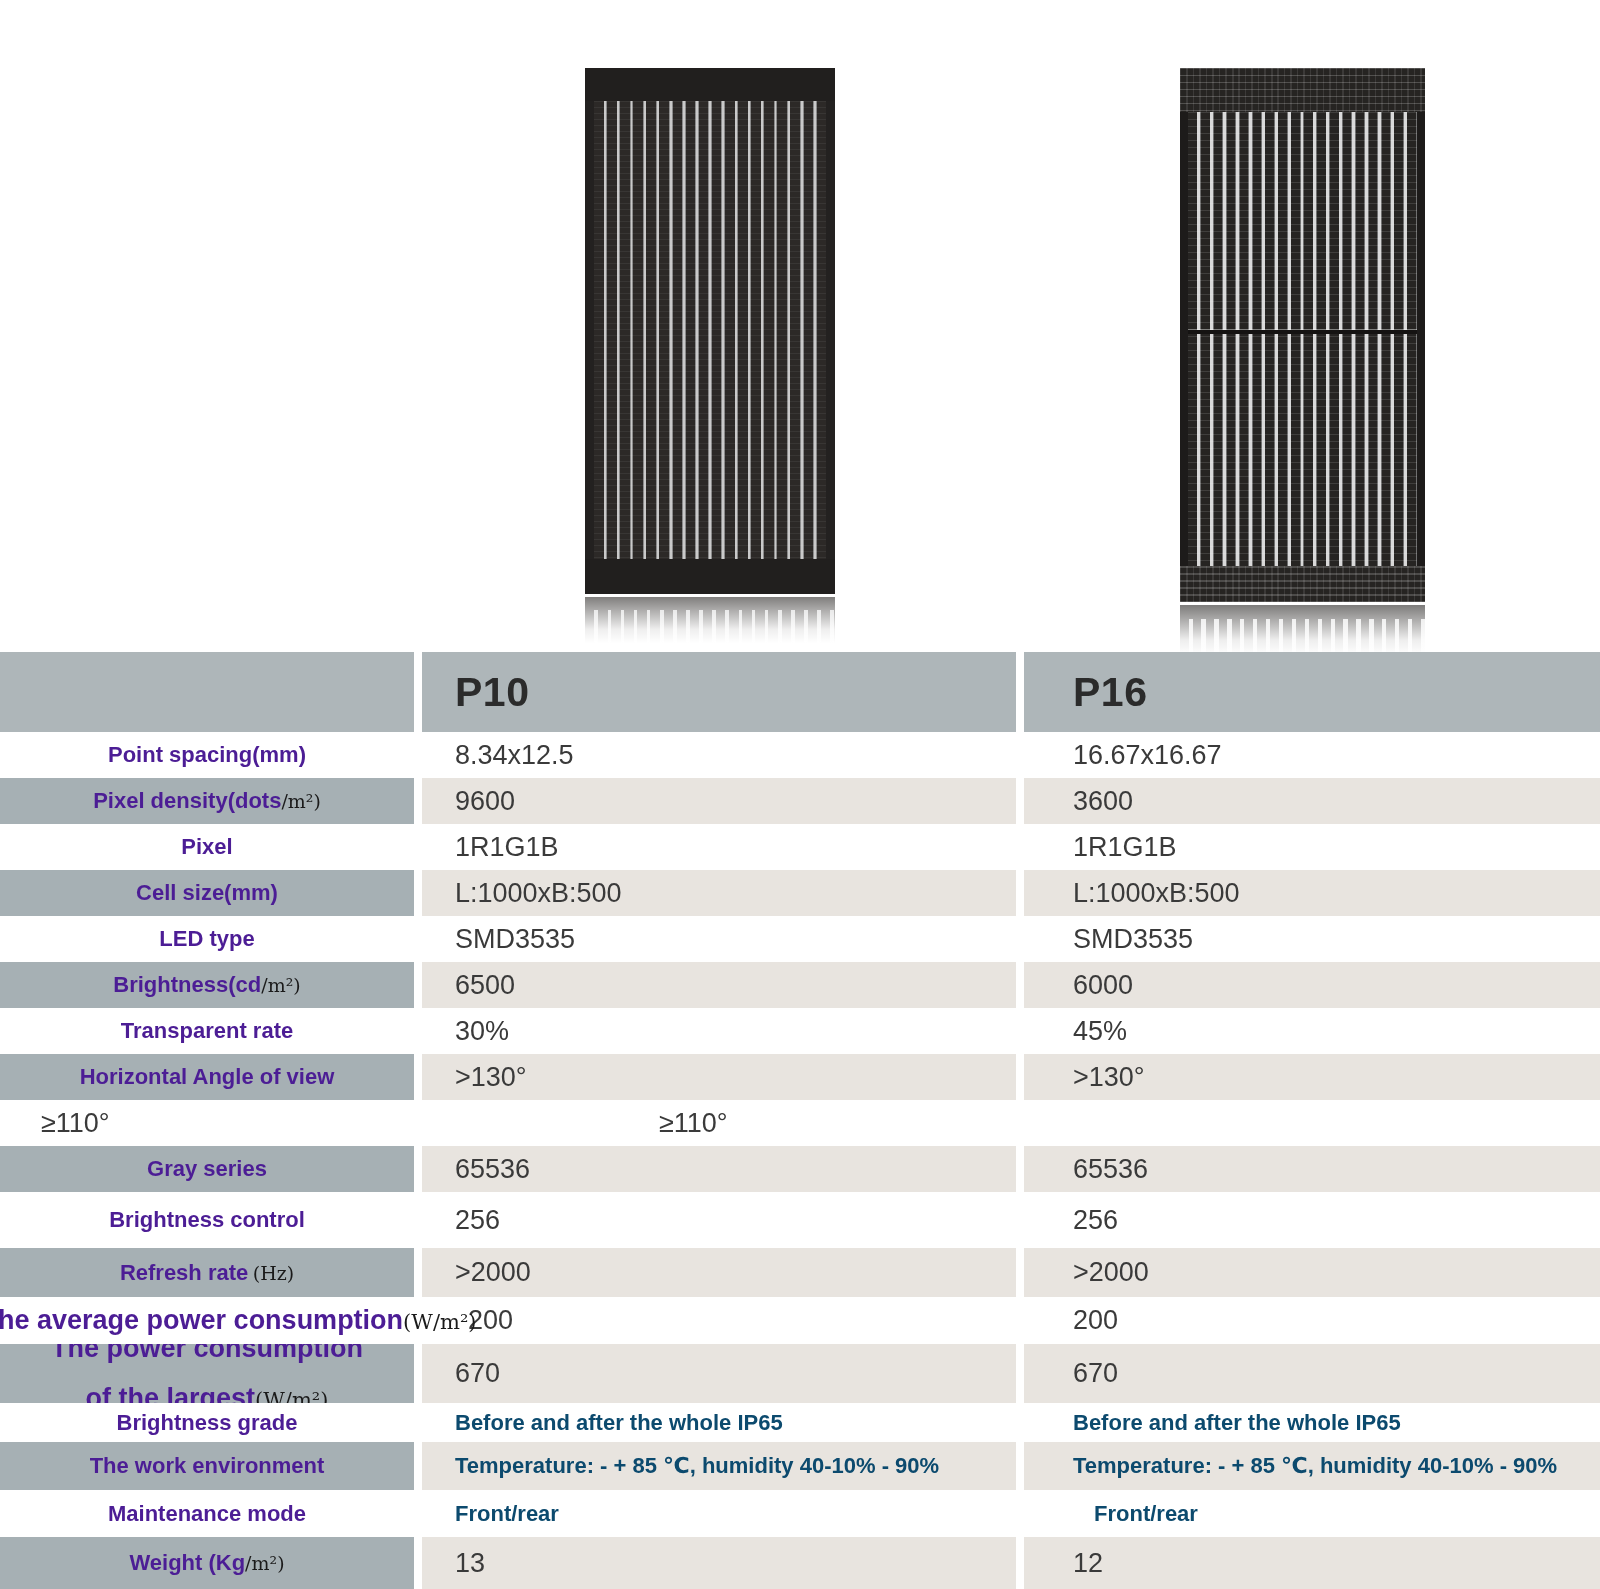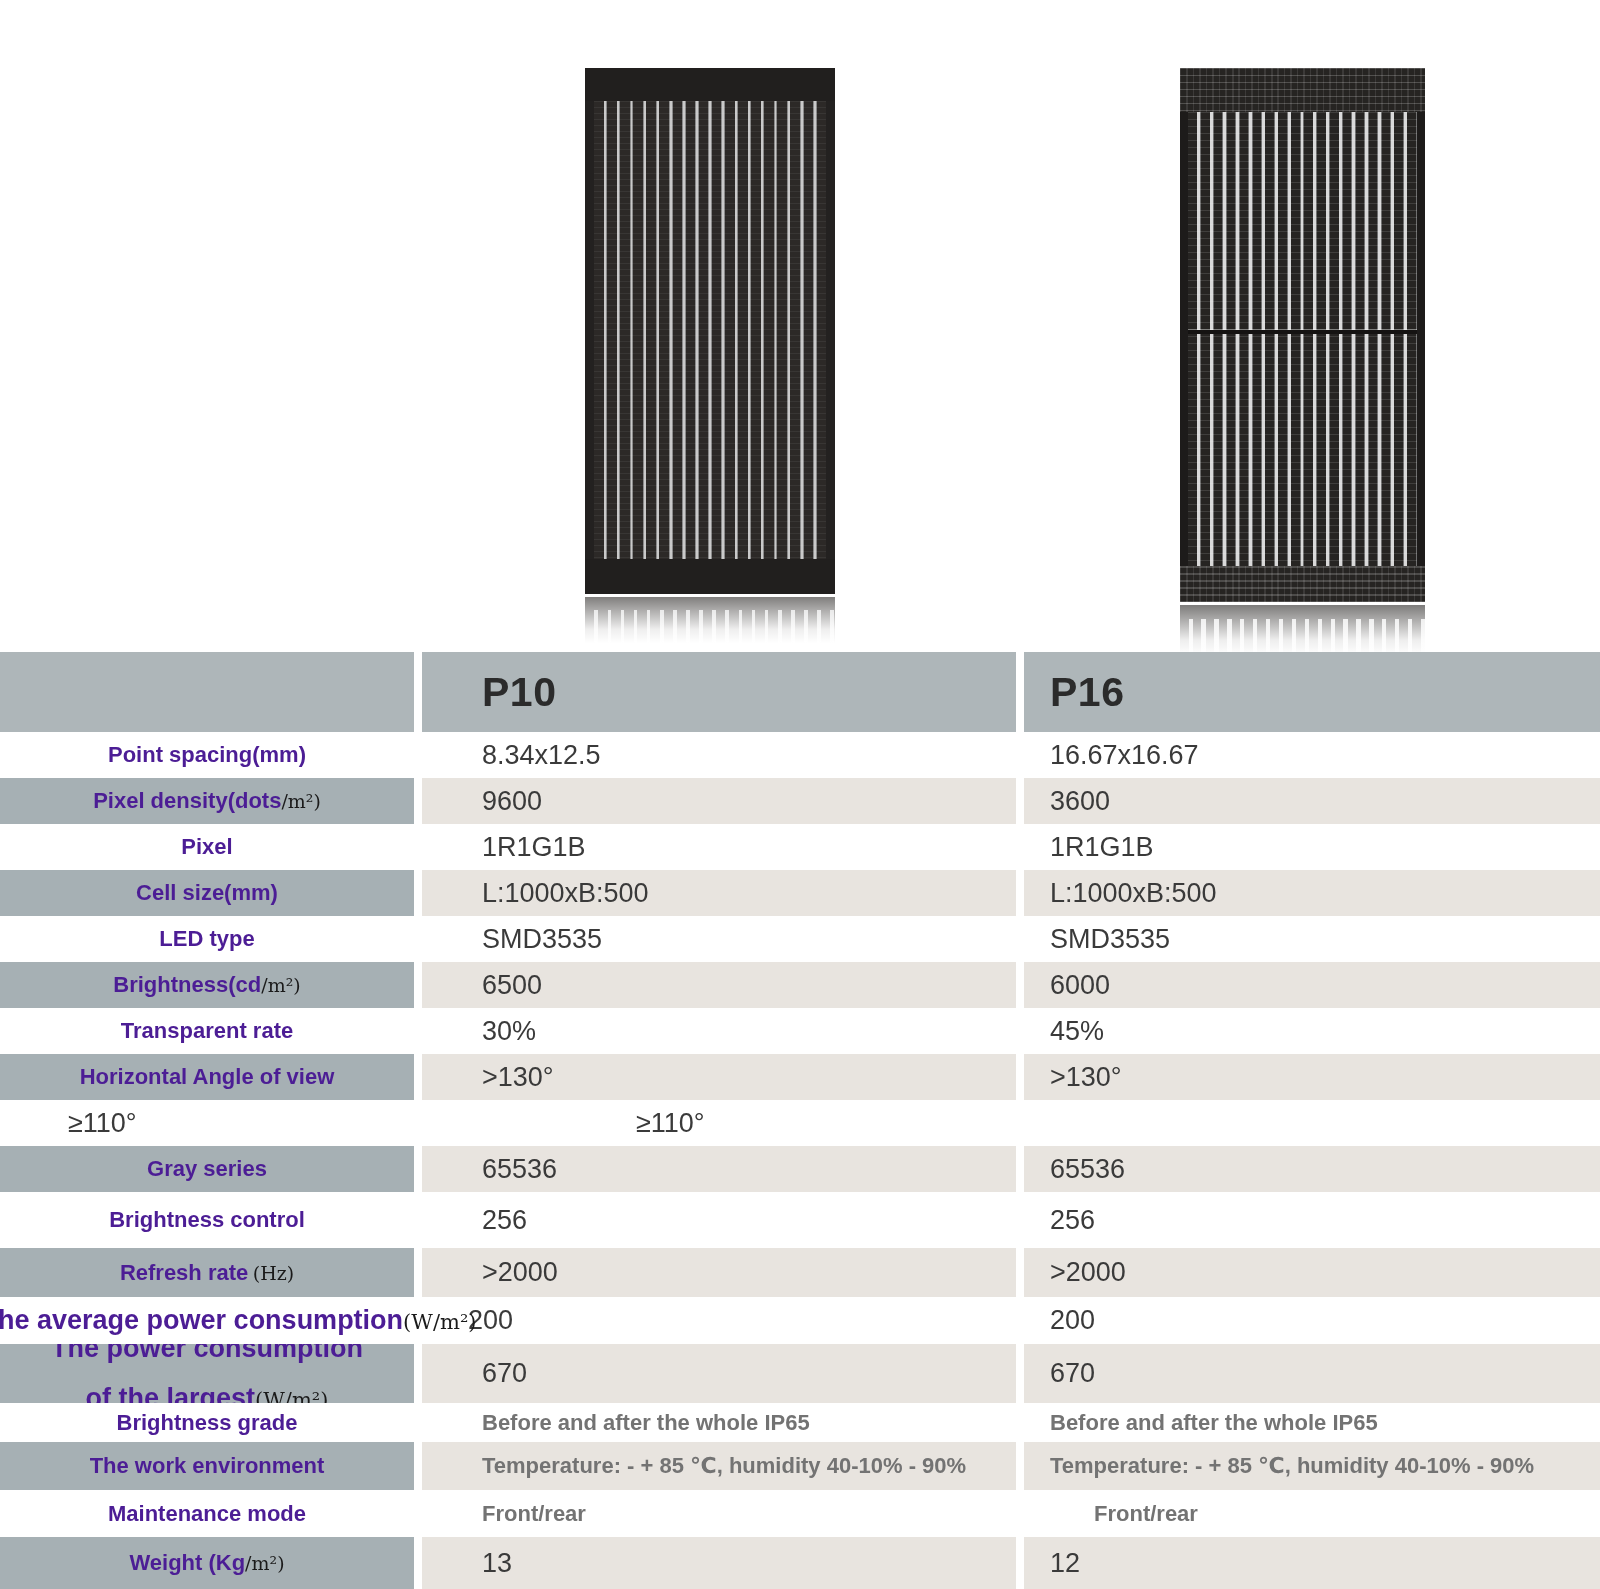--- a/index.html
+++ b/index.html
@@ -47,40 +47,40 @@
       repeating-linear-gradient(to right, #262422 0 8.6px, #d9d9d9 8.6px 12.9px);}
   .reflection::after{content:'';position:absolute;inset:0;
       background:linear-gradient(to bottom, rgba(255,255,255,0.40), rgba(255,255,255,0.92) 70%, #ffffff);}
 
   
   .spec-table{position:absolute;left:0;right:0;top:652px;bottom:0;display:flex;flex-direction:column;}
   .trow{display:flex;flex-direction:row;width:100%;}
   .c{box-sizing:border-box;display:flex;align-items:center;}
   .c.label{width:414px;justify-content:center;text-align:center;flex-direction:column;}
   .gap{width:8px;background:#ffffff;}
-  .c.mid{width:594px;padding-left:60px;}
-  .c.right{flex:1;padding-left:26px;}
+  .c.mid{width:594px;padding-left:33px;}
+  .c.right{flex:1;padding-left:49px;}
 
   .thead{height:80px;}
   .thead .c{background:#aeb6b9;}
   .hcell span{font-size:41px;font-weight:600;color:#2b2b2b;letter-spacing:0.5px;}
 
   .h46{height:46px;}.h50{height:56px;}.h49{height:49px;}.h47{height:47px;}
   .h59{height:59px;}.h39{height:39px;}.h48{height:48px;}
   .fill{flex:1;}
 
   .g .c.label{background:#a6b0b4;}
   .g .c.mid,.g .c.right{background:#e8e4df;}
   .w .c{background:#ffffff;}
 
   .lblwrap{display:block;}
   .lbl{font-size:22px;font-weight:700;color:#4c1d95;}
   .unit{font-family:"DejaVu Serif","Liberation Serif",serif;font-weight:400;font-size:19px;color:#1a1a1a;}
   .val{font-size:27px;font-weight:400;color:#3a3a3a;white-space:nowrap;}
-  .bv .val{font-size:22px;font-weight:700;color:#737373;}
+  .bv .val{font-size:22px;font-weight:700;color:#0c4a6e;}
 
   .r13 .c.label{white-space:nowrap;overflow:visible;transform:translateX(22px);}
   .r13 .lbl,.r14 .lbl{font-size:27px;}
   .r13 .unit,.r14 .unit{font-size:21px;}
   .r13 .c.mid{padding-left:46px;}
   .r14 .c.label{line-height:1.1;gap:20px;}
   .r14 .l1,.r14 .l2{display:block;}
   .r17 .c.right{padding-left:70px;}
 </style>
 </head>

